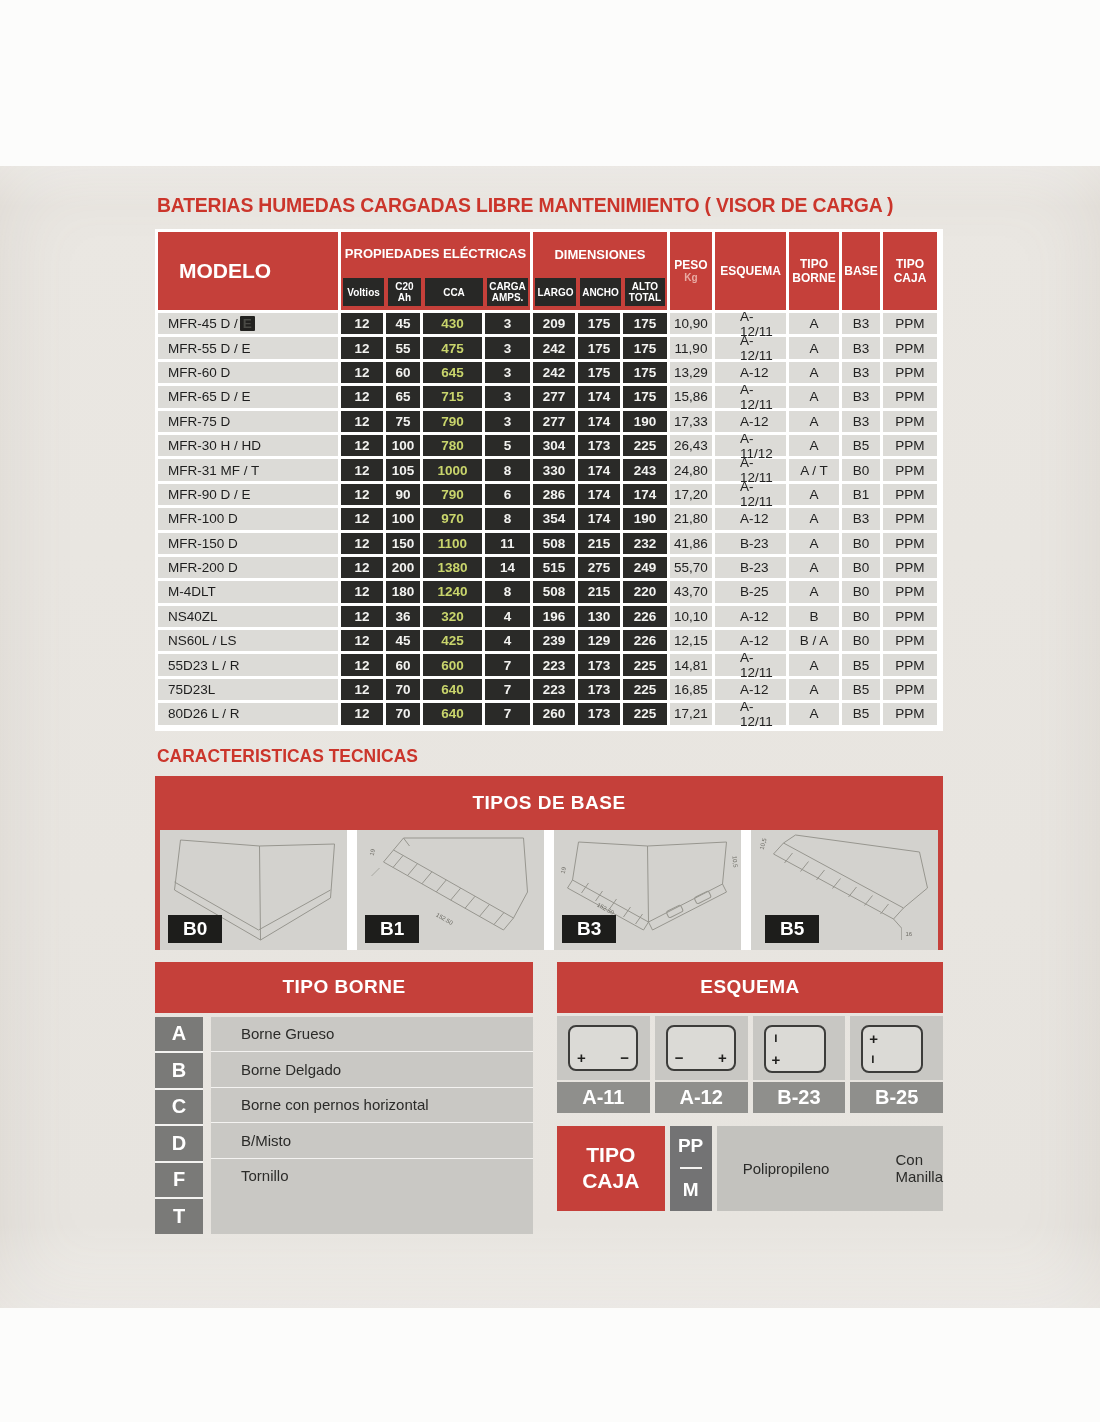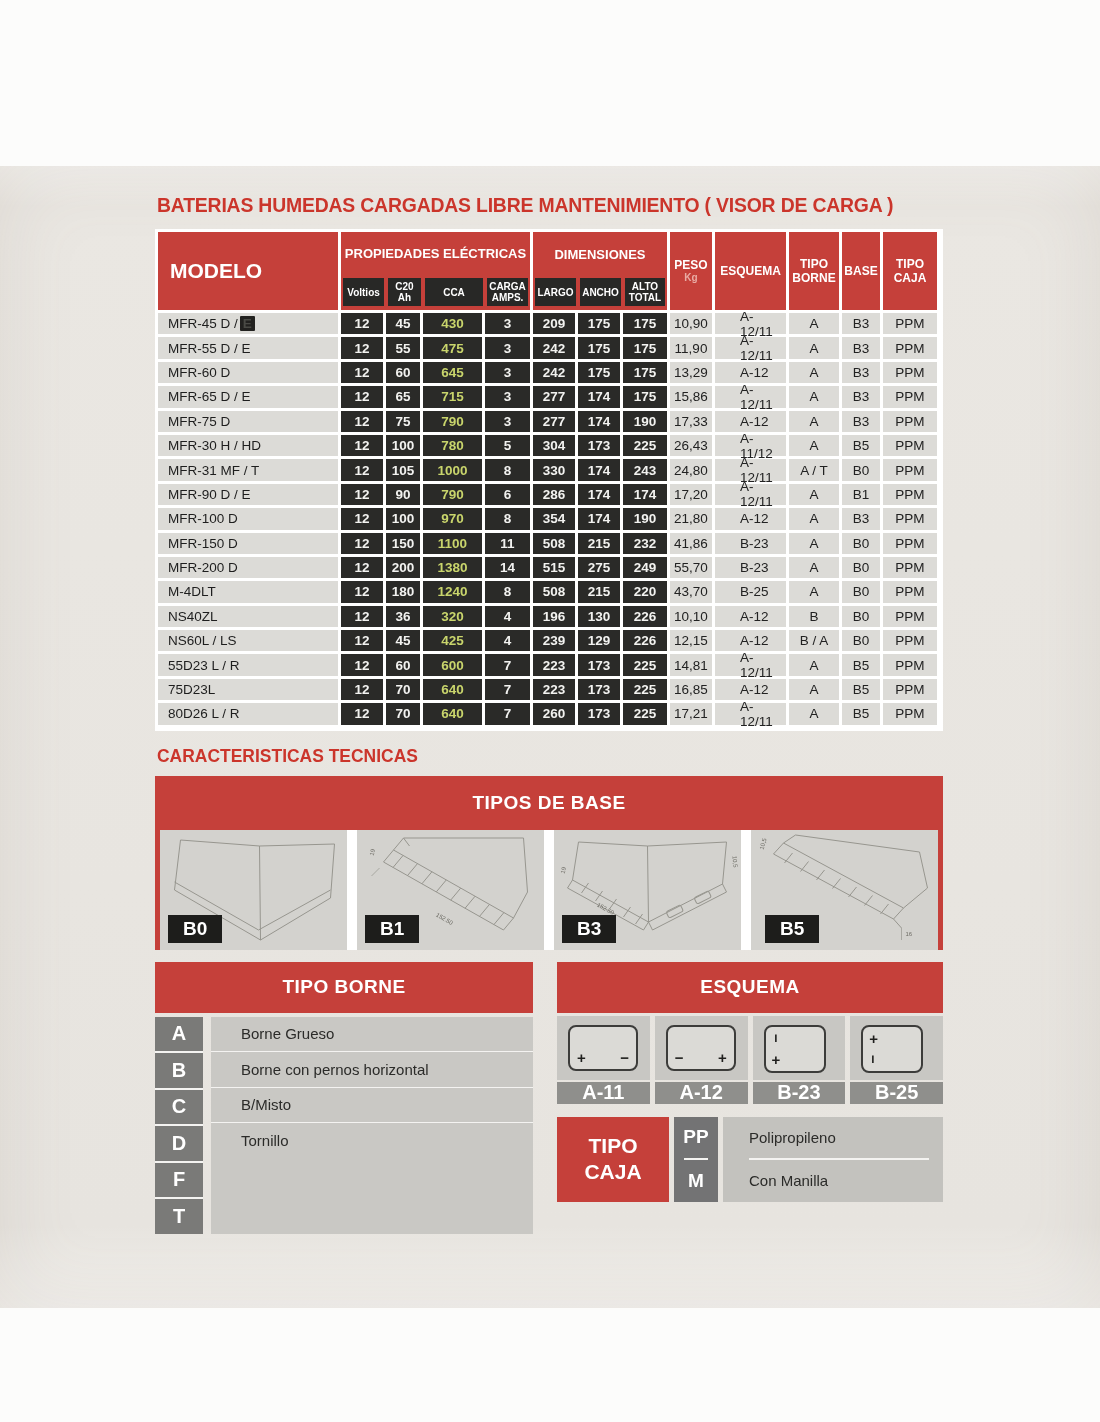--- a/index.html
+++ b/index.html
@@ -24,21 +24,21 @@
   
   .spec-table{
     display:grid;
     grid-template-columns:183px 45px 37px 62px 48px 45px 45px 47px 45px 74px 53px 41px 54px;
     grid-template-rows:44px 37px;
     grid-auto-rows:24.4px;
     background:#fff;border:3px solid #fff;
   }
   .hc{background:#c5403a;color:#fff;display:flex;align-items:center;justify-content:center;
       text-align:center;font-weight:700;}
-  .h-modelo{grid-column:1;grid-row:1/3;justify-content:flex-start;padding-left:12px;
+  .h-modelo{grid-column:1;grid-row:1/3;justify-content:flex-start;padding-left:21px;
       font-size:21px;border-right:3px solid #fff;border-bottom:3px solid #fff;}
   .h-pe{grid-column:2/6;grid-row:1;font-size:13px;line-height:1.15;border-right:3px solid #fff;}
   .h-dim{grid-column:6/9;grid-row:1;font-size:13px;border-right:3px solid #fff;}
   .h-peso{grid-column:9;grid-row:1/3;flex-direction:column;font-size:12px;line-height:1.2;
       border-right:3px solid #fff;border-bottom:3px solid #fff;}
   .h-peso .kg{font-size:10px;color:#e9aba4;font-weight:700;}
   .h-esq{grid-column:10;grid-row:1/3;font-size:12px;border-right:3px solid #fff;border-bottom:3px solid #fff;}
   .h-borne{grid-column:11;grid-row:1/3;font-size:12px;line-height:1.2;border-right:3px solid #fff;border-bottom:3px solid #fff;}
   .h-base{grid-column:12;grid-row:1/3;font-size:12px;border-right:3px solid #fff;border-bottom:3px solid #fff;}
   .h-caja{grid-column:13;grid-row:1/3;font-size:12px;line-height:1.2;border-bottom:3px solid #fff;}
@@ -84,41 +84,41 @@
   .borne-gap{width:8px;background:transparent;}
   .borne-descs{flex:1;background:#c9c8c4;display:flex;flex-direction:column;}
   .b-desc{height:34.5px;display:flex;align-items:center;padding-left:30px;
      font-size:15px;color:#2b2b29;}
   .b-desc:not(:last-child){border-bottom:1.5px solid #f4f3f1;}
 
   .right-col{width:386px;}
   .esq-row{display:flex;gap:5px;margin-top:3px;}
   .esq-cell{flex:1;display:flex;flex-direction:column;}
   .esq-area{height:64px;background:#c8c7c3;position:relative;}
-  .esq-label{height:22px;background:#8f8f8c;color:#fff;display:flex;align-items:center;
+  .esq-label{height:31px;background:#8f8f8c;color:#fff;display:flex;align-items:center;
      justify-content:center;font-weight:700;font-size:20px;margin-top:2px;}
   .batt{position:absolute;left:11px;top:9px;background:#dbdad6;border:2px solid #3c3c3a;border-radius:8px;}
   .batt.h{width:66px;height:42px;}
   .batt.v{width:58px;height:44px;}
   .sym{position:absolute;font-weight:700;font-size:15px;color:#1f1f1d;line-height:1;}
   .batt.h .s1{left:7px;bottom:4px;}
   .batt.h .s2{right:7px;bottom:4px;}
   .batt.v .s1{left:6px;top:4px;}
   .batt.v .s2{left:6px;bottom:4px;}
   .rot{transform:rotate(90deg);display:inline-block;transform-origin:center;}
 
   .caja{display:flex;gap:5px;margin-top:13px;height:85px;}
   .caja-title{width:112px;background:#c5403a;color:#fff;display:flex;align-items:center;
      justify-content:center;text-align:center;font-weight:700;font-size:21px;line-height:1.25;}
   .caja-title span{width:80px;}
   .caja-codes{width:44px;background:#737374;display:flex;flex-direction:column;}
   .cj-code{flex:1;display:flex;align-items:center;justify-content:center;color:#fff;
      font-weight:700;font-size:19px;}
   .cj-div{height:2px;background:#f4f3f1;margin:0 10px;}
-  .caja-descs{flex:1;background:#c3c2be;display:flex;flex-direction:column;text-align:center;}
+  .caja-descs{flex:1;background:#c3c2be;display:flex;}
   .cj-desc{flex:1;display:flex;align-items:center;padding-left:26px;font-size:15px;color:#2b2b29;}
   .cj-ddiv{height:1.5px;background:#f4f3f1;margin:0 14px 0 26px;}
 </style>
 </head>
 <body>
 
 <div class="photo"></div>
 
 <div class="content">
 
@@ -481,20 +481,21 @@
             <div class="b-code">A</div>
             <div class="b-code">B</div>
             <div class="b-code">C</div>
             <div class="b-code">D</div>
             <div class="b-code">F</div>
             <div class="b-code">T</div>
           </div>
         <div class="borne-gap"></div>
         <div class="borne-descs" id="borne-descs">
             <div class="b-desc">Borne Grueso</div>
+            <div class="b-desc">Borne Delgado</div>
             <div class="b-desc">Borne con pernos horizontal</div>
             <div class="b-desc">B/Misto</div>
             <div class="b-desc">Tornillo</div>
           </div>
       </div>
     </div>
 
     <div class="right-col">
       <div class="esq-box">
         <div class="red-head">ESQUEMA</div>

